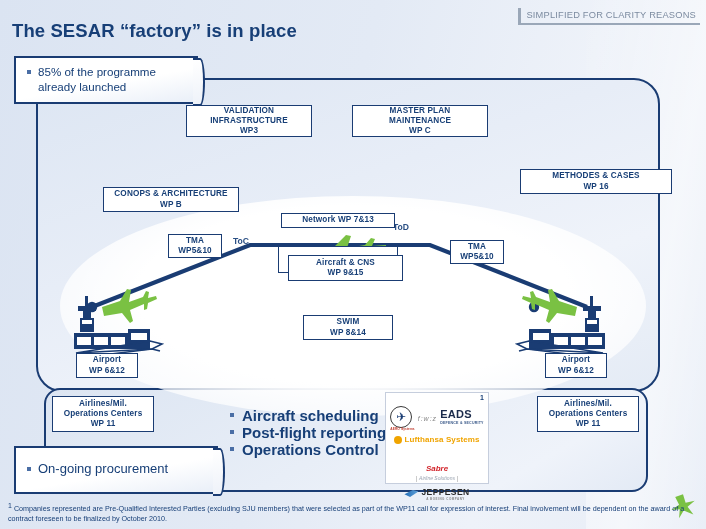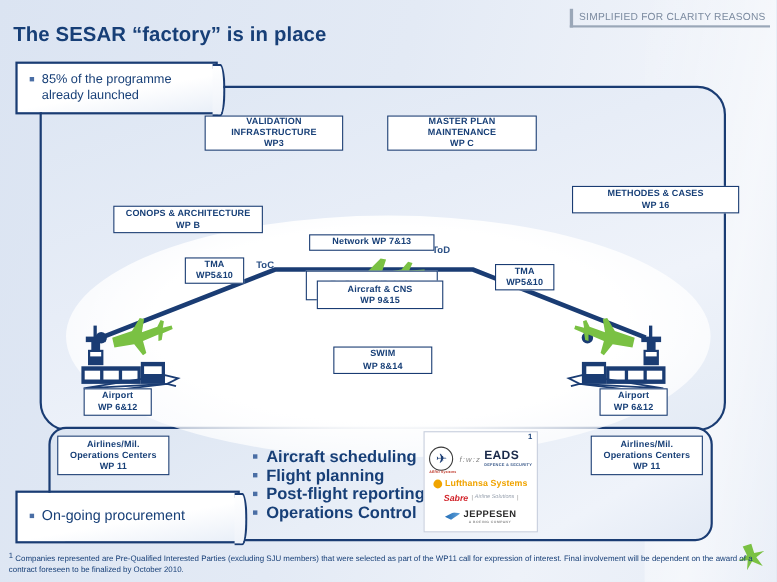--- a/index.html
+++ b/index.html
@@ -154,21 +154,21 @@
     display:flex;align-items:center;justify-content:center;
     font-size:12px;color:#1a3c73;line-height:1;
   }
   .fwz{font-size:7px;color:#888;font-style:italic;letter-spacing:1px;}
   .eads{font-size:11px;font-weight:bold;color:#1a2a4a;letter-spacing:.3px;line-height:9px;}
   .eads small{display:block;font-size:3.6px;color:#3b5a8a;letter-spacing:.2px;font-weight:bold;}
   .aero-txt{font-size:3.2px;color:#c0392b;font-weight:bold;letter-spacing:.1px;margin-top:-1px;}
   .lh-row{margin-top:4px;gap:2px;}
   .lh-mark{width:8px;height:8px;border-radius:50%;background:#f0a400;display:inline-block;}
   .lh-txt{font-size:8px;font-weight:bold;color:#f0a400;letter-spacing:.1px;}
-  .sabre-row{margin-top:4px;gap:3px;}
+  .sabre-row{margin-top:20px;gap:3px;flex-direction:column;}
   .sabre{font-size:8px;font-weight:bold;color:#d2232a;font-style:italic;}
   .asol{font-size:5px;color:#9aa3b0;line-height:5.5px;text-align:center;border-left:1px solid #ccc;border-right:1px solid #ccc;padding:0 2px;font-style:italic;}
   .jepp-row{margin-top:5px;gap:3px;}
   .jepp-mark{width:14px;height:7px;background:linear-gradient(90deg,#1f6bb5 0%, #5fa0d8 100%);clip-path:polygon(0 60%,60% 0,100% 20%,40% 100%);}
   .jepp{font-size:8.5px;font-weight:bold;color:#2a2a2a;letter-spacing:.4px;}
   .jepp small{display:block;font-size:3px;color:#888;letter-spacing:.5px;text-align:center;}
 
   
   .footnote{
     position:absolute;left:8px;top:501px;width:692px;z-index:30;
@@ -338,21 +338,20 @@
     <ul>
       <li style="font-size:13px;">
         <span>On-going procurement</span>
       </li>
     </ul>
   </div>
 </div>
 
 <div class="ops-bullets">
   <div>Aircraft scheduling</div>
-  <div>Flight planning</div>
   <div>Post-flight reporting</div>
   <div>Operations Control</div>
 </div>
 
 <div class="logo-panel">
   <div class="logo-sup">1</div>
   <div class="logo-row logo-r1">
     <div style="text-align:center;">
       <div class="plane-circle">✈</div>
       <div class="aero-txt">AERO Systems</div>

